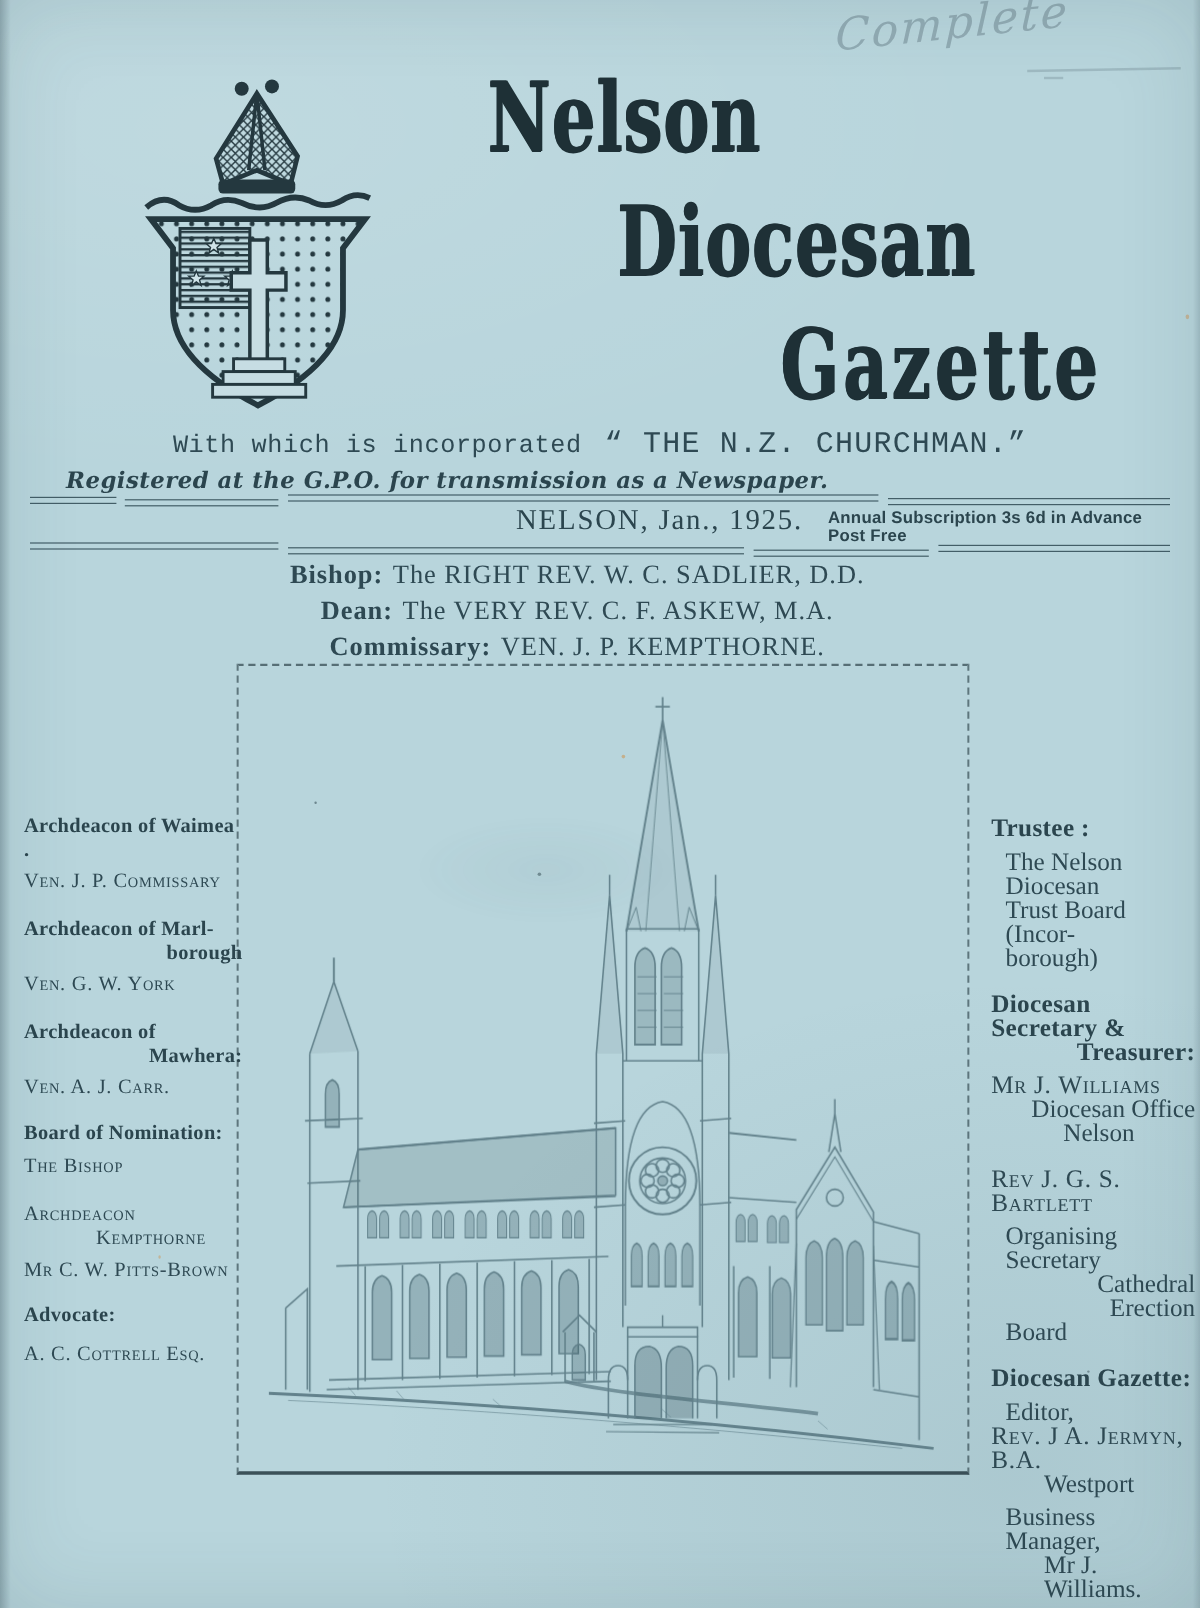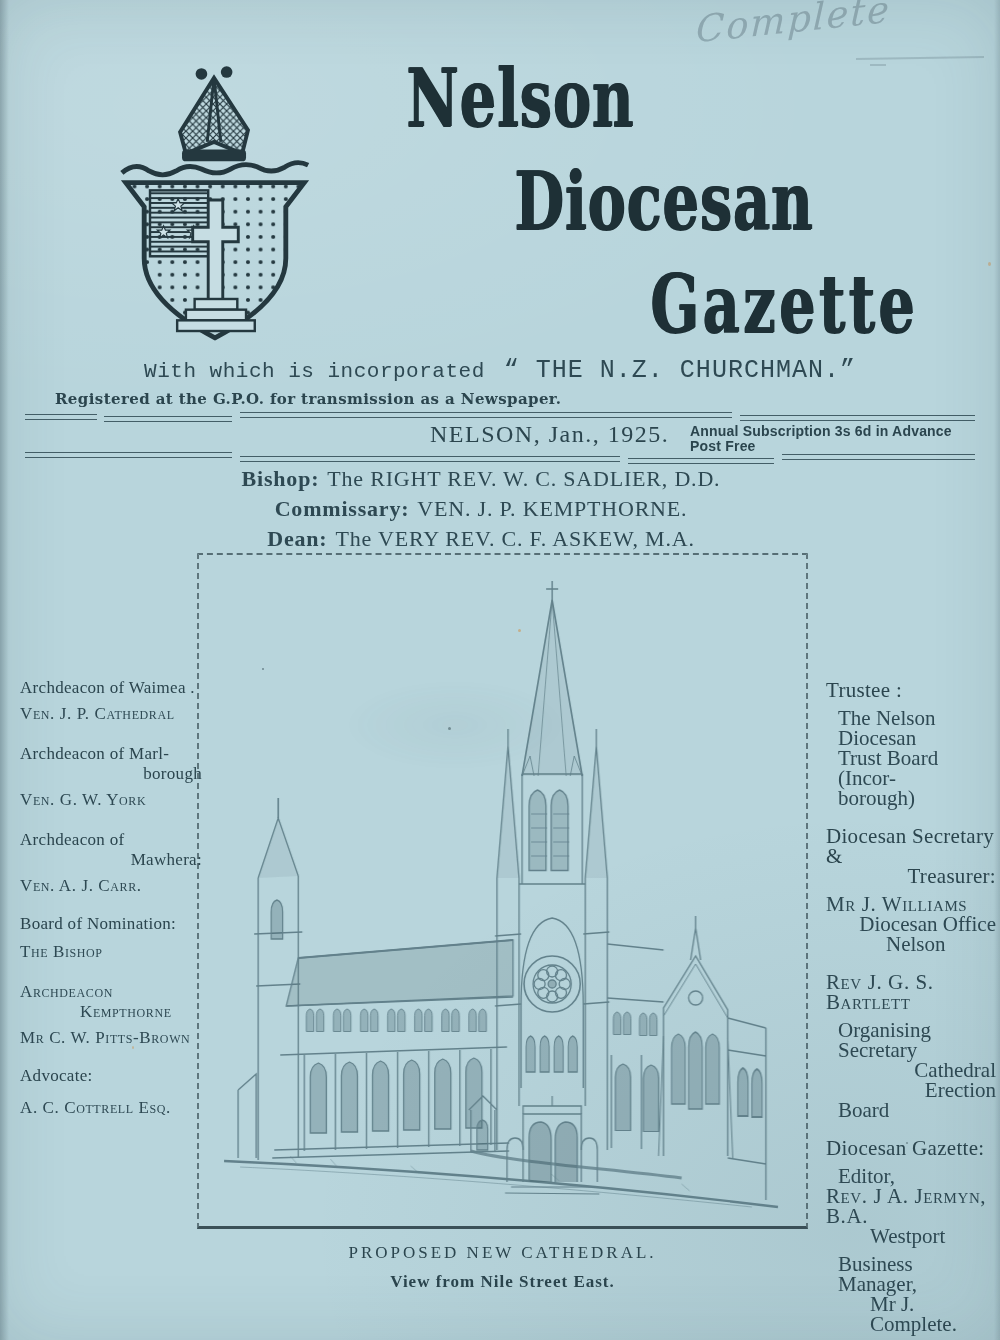--- a/index.html
+++ b/index.html
@@ -45,41 +45,41 @@
     transform:scale(.82,1.15);transform-origin:left top;
   }
   .t1{left:406px;top:50px;}
   .t2{left:514px;top:153px;}
   .t3{left:650px;top:256px;letter-spacing:4px;}
 
   .incorporated{position:absolute;left:0;top:356px;width:1000px;text-align:center;
     font-size:21px;color:#2e4953;letter-spacing:.5px;font-family:Liberation Mono, monospace;}
   .incorporated .nzch{font-size:25px;letter-spacing:1px;margin-left:6px;}
   .registered{position:absolute;left:55px;top:390px;
-    font-family:"DejaVu Serif", serif;font-weight:700;
-    font-size:15px;letter-spacing:.4px;color:#2b454e;}
+    font-family:"DejaVu Serif", serif;font-weight:700;font-style:italic;
+    font-size:19px;letter-spacing:.4px;color:#2b454e;}
 
   .rl{position:absolute;height:4px;border-top:1.8px solid #2f4a53;
     border-bottom:1.2px solid #2f4a53;opacity:.85;}
 
   .place-date{position:absolute;left:386px;top:421px;font-size:24px;
     letter-spacing:1.5px;color:#2b454e;margin-left:44px;}
   .subscription{position:absolute;left:690px;top:424px;width:275px;
     font-family:"Liberation Sans", sans-serif;font-weight:700;
     font-size:14px;line-height:15px;letter-spacing:.2px;color:#2b454e;}
 
   .officials{position:absolute;left:0;top:466px;width:962px;text-align:center;}
   .official{font-size:22px;letter-spacing:.8px;margin-bottom:4px;color:#2e4953;}
   .off-label{font-weight:700;margin-right:8px;}
 
   
   .col{position:absolute;width:182px;font-size:17px;line-height:20px;}
   .col-left{left:20px;top:678px;}
   .col-right{left:826px;top:680px;width:170px;font-size:21px;}
-  .h{font-weight:400;letter-spacing:.3px;color:#2b454e;}
+  .h{font-weight:700;letter-spacing:.3px;color:#2b454e;}
   .sc{font-variant:small-caps;letter-spacing:.6px;}
   .in1{padding-left:12px;}
   .in2{padding-left:28px;text-align:right;}
   .in3{padding-left:44px;}
   .in4{padding-left:60px;}.mb6{margin-bottom:6px;}.mb8{margin-bottom:8px;}
   .mb12{margin-bottom:12px;}.mb14{margin-bottom:20px;}.mb18{margin-bottom:18px;}
   .mb20{margin-bottom:20px;}
 
   
   .plate{position:absolute;left:197px;top:553px;width:611px;height:676px;
@@ -170,30 +170,30 @@
   <div class="rl" style="left:25px;width:207px;top:452px;"></div>
   <div class="rl" style="left:240px;width:380px;top:456px;"></div>
   <div class="rl" style="left:628px;width:146px;top:458px;"></div>
   <div class="rl" style="left:782px;width:193px;top:454px;"></div>
 
   <div class="officials">
     <div class="official">
       <span class="off-label">Bishop:</span><span>The RIGHT REV. W. C. SADLIER, D.D.</span>
     </div>
     <div class="official">
+      <span class="off-label">Dean:</span><span>The VERY REV. C. F. ASKEW, M.A.</span>
+    </div>
+    <div class="official">
       <span class="off-label">Commissary:</span><span>VEN. J. P. KEMPTHORNE.</span>
     </div>
-    <div class="official">
-      <span class="off-label">Dean:</span><span>The VERY REV. C. F. ASKEW, M.A.</span>
-    </div>
   </div>
 
   <div class="col col-left">
     <div class="h mb6">Archdeacon of Waimea .</div>
-    <div class="sc mb20">Ven. J. P. Cathedral</div>
+    <div class="sc mb20">Ven. J. P. Commissary</div>
     <div class="h">Archdeacon of Marl-</div>
     <div class="h in2 mb6">borough</div>
     <div class="sc mb20">Ven. G. W. York</div>
     <div class="h">Archdeacon of</div>
     <div class="h in2 mb6">Mawhera:</div>
     <div class="sc mb18">Ven. A. J. Carr.</div>
     <div class="h mb8">Board of Nomination:</div>
     <div class="sc mb14">The Bishop</div>
     <div class="sc">Archdeacon</div>
     <div class="sc in4 mb6">Kempthorne</div>
@@ -214,21 +214,21 @@
     <div class="in4 mb18">Nelson</div>
     <div class="sc mb8">Rev J. G. S. Bartlett</div>
     <div class="in1">Organising Secretary</div>
     <div class="in2">Cathedral Erection</div>
     <div class="in1 mb18">Board</div>
     <div class="h mb8">Diocesan Gazette:</div>
     <div class="in1">Editor,</div>
     <div class="sc">Rev. J A. Jermyn, B.A.</div>
     <div class="in3 mb8">Westport</div>
     <div class="in1">Business Manager,</div>
-    <div class="in3">Mr J. Complete.</div>
+    <div class="in3">Mr J. Williams.</div>
   </div>
 
   <div class="plate">
     <svg viewBox="0 0 583 649" preserveAspectRatio="none" aria-hidden="true">
       <defs>
         <path id="lan" d="M0,30 L0,9 Q0,1.5 6,0 Q12,1.5 12,9 L12,30 Z"></path>
         <path id="lan2" d="M0,70 L0,14 Q0,2.5 8,0 Q16,2.5 16,14 L16,70 Z"></path>
       </defs>
       <g stroke="#5e7d87" fill="none" stroke-width="1.3" opacity="0.95">
 
@@ -363,24 +363,20 @@
           <use href="#lan" transform="translate(540,503) scale(0.85,1.6)" fill="rgba(52,82,92,0.28)"></use>
           <path d="M516,592 L554,598"></path>
         </g>
 
         <path d="M80,590 L86,597 M120,593 L126,600 M340,608 L348,615 M470,618 L478,625 M200,600 L208,607" stroke-width="0.7" opacity="0.6"></path>
       </g>
     </svg>
   </div>
   <div class="showthrough"></div>
 
-  <div class="caption">
-    <div class="caption-title">PROPOSED NEW CATHEDRAL.</div>
-    <div class="caption-sub">View from Nile Street East.</div>
-  </div>
 
   <div class="speck" style="left:518px;top:629px;width:3px;height:3px;background:#c9a06a;opacity:.7;"></div>
   <div class="speck" style="left:262px;top:668px;width:2px;height:2px;background:#3b525a;opacity:.6;"></div>
   <div class="speck" style="left:448px;top:727px;width:3px;height:3px;background:#3b525a;opacity:.55;"></div>
   <div class="speck" style="left:906px;top:1142px;width:2px;height:2px;background:#3b525a;opacity:.5;"></div>
   <div class="speck" style="left:132px;top:1046px;width:2px;height:3px;background:#c9a06a;opacity:.6;"></div>
   <div class="speck" style="left:988px;top:262px;width:3px;height:4px;background:#c9a06a;opacity:.6;"></div>
 
 </div>
 

